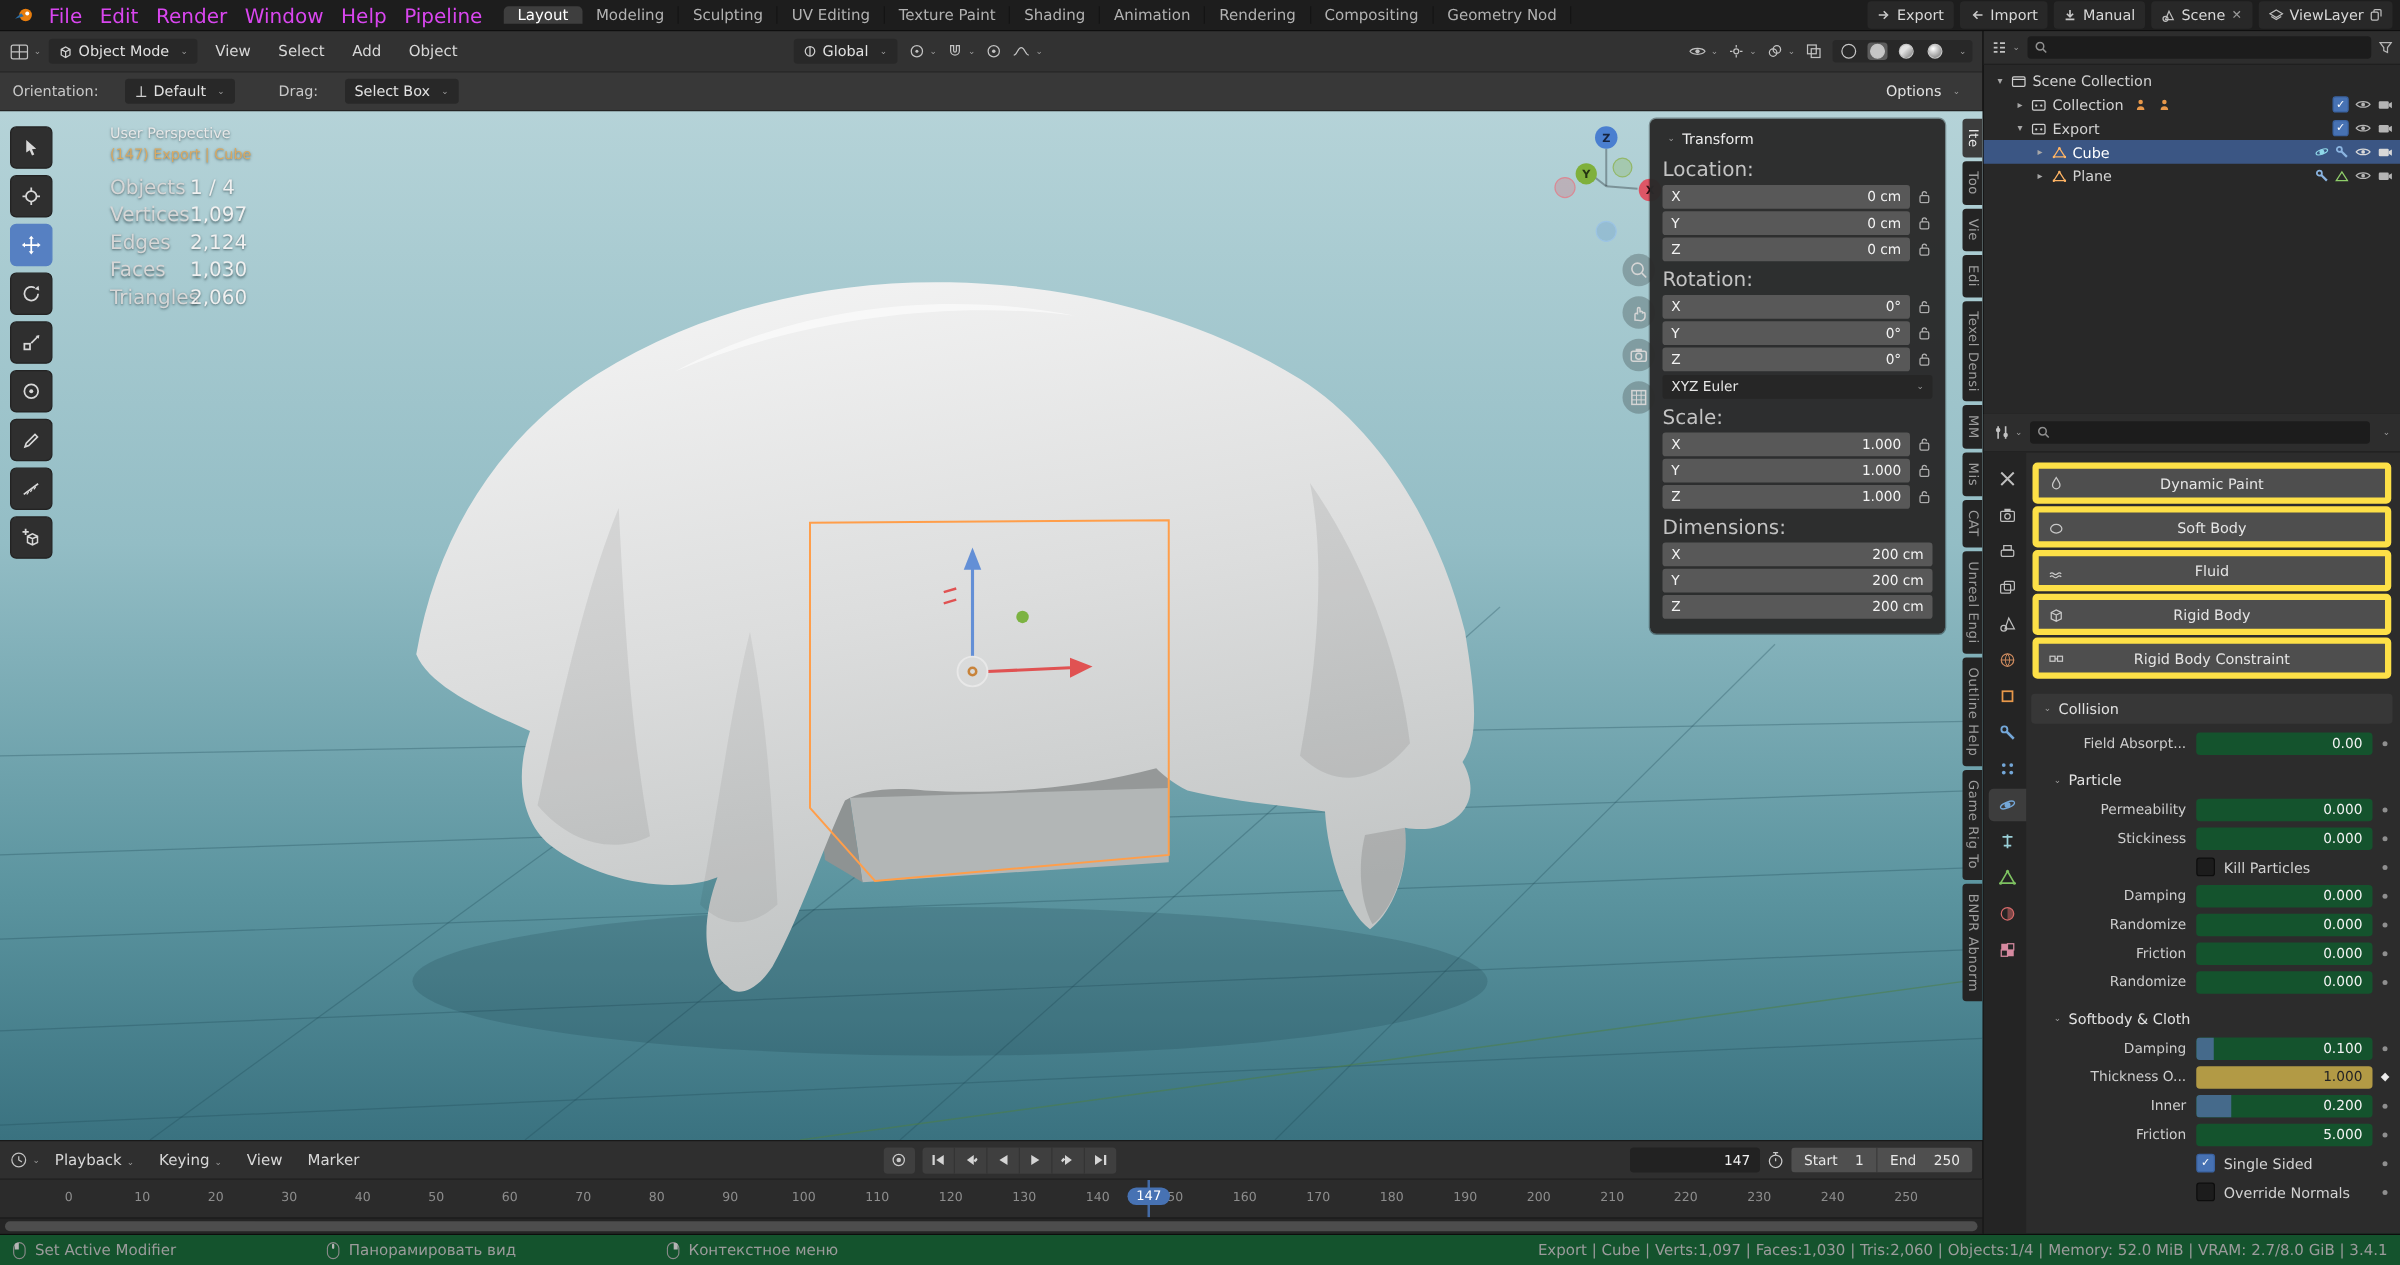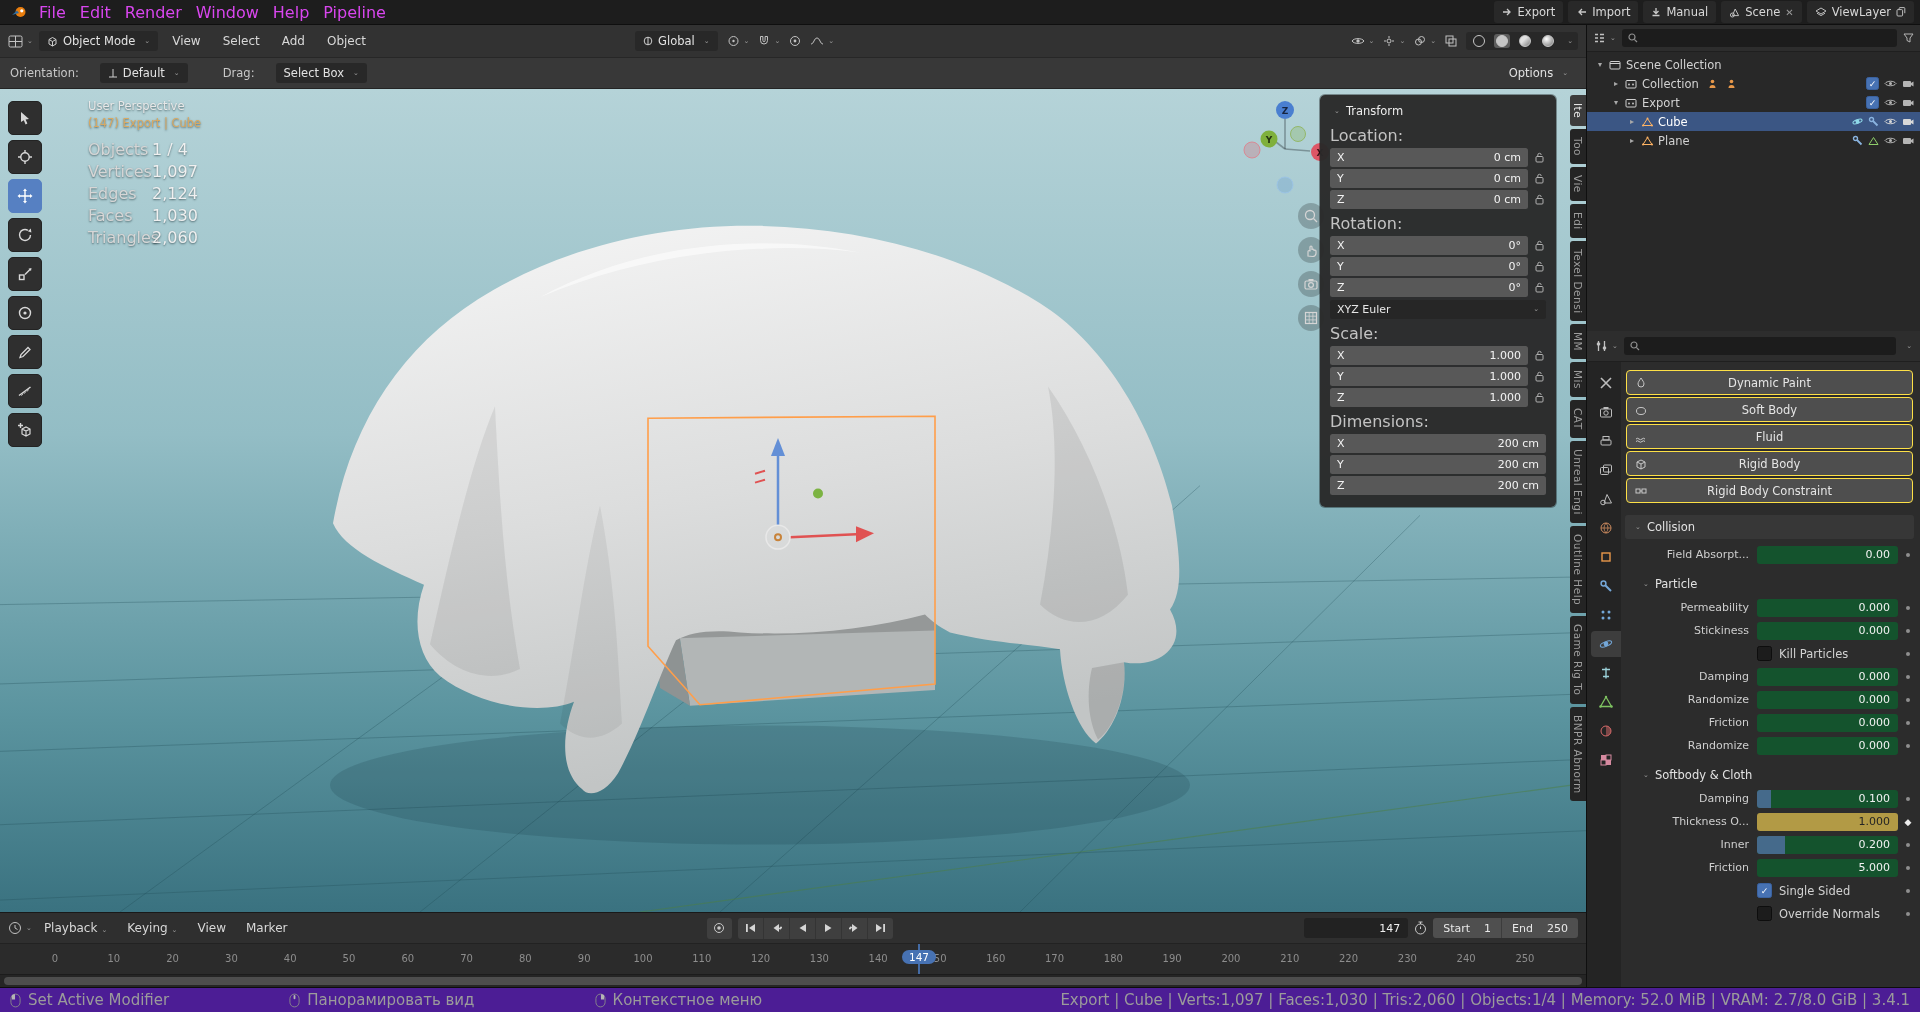--- a/index.html
+++ b/index.html
@@ -116,21 +116,21 @@
   .ol-ic{width:16px;display:flex;justify-content:center;margin-right:3px}
   .ol-right{margin-left:auto;display:flex;align-items:center;gap:5px}
 
   .properties{flex:1;background:#2c2c2c;display:flex;flex-direction:column;min-height:0}
   .pr-header{height:30px;background:#2d2d2d;display:flex;align-items:center;gap:6px;padding:0 8px;border-bottom:1px solid #1f1f1f;flex:none}
   .pr-body{flex:1;display:flex;min-height:0}
   .pr-tabs{width:34px;background:#242424;display:flex;flex-direction:column;align-items:flex-end;padding-top:8px;gap:3px;flex:none}
   .ptab{width:30px;height:26px;display:flex;align-items:center;justify-content:center;border-radius:4px 0 0 4px}
   .ptab.active{background:#3d3d3d}
   .pr-content{flex:1;padding:6px 4px 6px 2px;overflow:hidden}
-  .pbtn{height:23px;margin:2px 3px;background:#4e4e4e;border:1px solid #fde047;border-radius:4px;display:flex;
+  .pbtn{height:23px;margin:2px 3px;background:#4e4e4e;border:5px solid #fde047;border-radius:4px;display:flex;
         align-items:center;justify-content:center;position:relative;font-size:11.5px;color:#e5e5e5}
   .pbtn .bic{position:absolute;left:8px;display:flex}
   .sect{display:flex;align-items:center;gap:6px;height:24px;padding:0 6px;font-size:11.5px;color:#e2e2e2}
   .sect.main{background:#373737;border-radius:3px;margin:12px 2px 4px}
   .sect.sub{padding-left:16px;margin-top:6px}
   .prow{display:flex;align-items:center;height:23px;padding-right:2px}
   .plabel{width:126px;text-align:right;padding-right:8px;font-size:11px;color:#cecece;white-space:nowrap;overflow:hidden;flex:none}
   .pfield{flex:1;height:18px;background:#14532d;border-radius:3px;position:relative;display:flex;align-items:center;
           justify-content:flex-end;padding:0 8px;font-size:11px;color:#f2f2f2;overflow:hidden;margin-right:4px}
   .pfield .fillbar{position:absolute;left:0;top:0;bottom:0;background:rgba(77,110,156,.85)}
@@ -141,22 +141,22 @@
   .dotc{width:4px;height:4px;border-radius:50%;background:#8f8f8f}
   .pdiamond{font-size:9px;color:#ececec}
   .prow.cb{padding-left:134px;gap:7px}
   .cbox{width:13px;height:13px;border-radius:2.5px;background:#1c1c1c;border:1px solid #0d0d0d;flex:none;
         display:flex;align-items:center;justify-content:center;font-size:9px;color:#fff}
   .cbox.checked{background:#4772b3;border-color:#3a62a0}
   .cblabel{font-size:11.5px;color:#d2d2d2}
   .prow.cb .pdot{margin-left:auto}
 
   
-  .statusbar{height:24px;background:#4c1d95;border-top:1px solid #0d0d0d;display:flex;align-items:center;
-             padding:0 10px;font-size:15px;color:#9b9b9b;flex:none}
+  .statusbar{height:24px;background:#14532d;border-top:1px solid #0d0d0d;display:flex;align-items:center;
+             padding:0 10px;font-size:12px;color:#9b9b9b;flex:none}
   .sb-item{display:flex;align-items:center;gap:7px;margin-right:120px;white-space:nowrap}
   .sb-right{margin-left:auto;white-space:nowrap}
 </style>
 </head>
 <body>
 
 <div class="app">
 
   <div class="topbar">
     <div class="tb-left">
@@ -166,20 +166,32 @@
             <circle cx="10.8" cy="5.8" r="1.6" fill="#fff"></circle>
             <path d="M1,10 L6,5.5 L8,8 Z" fill="#2d6ca2"></path>
           </svg>
       </span>
       <span class="menu">File</span>
       <span class="menu">Edit</span>
       <span class="menu">Render</span>
       <span class="menu">Window</span>
       <span class="menu">Help</span>
       <span class="menu">Pipeline</span>
+      <div class="ws">
+        <span class="ws-tab active">Layout</span>
+        <span class="ws-tab">Modeling</span>
+        <span class="ws-tab">Sculpting</span>
+        <span class="ws-tab">UV Editing</span>
+        <span class="ws-tab">Texture Paint</span>
+        <span class="ws-tab">Shading</span>
+        <span class="ws-tab">Animation</span>
+        <span class="ws-tab">Rendering</span>
+        <span class="ws-tab">Compositing</span>
+        <span class="ws-tab">Geometry Nod</span>
+      </div>
     </div>
     <div class="tb-right">
       <span class="tb-btn">
         <svg width="11" height="10" viewBox="0 0 11 10">
             <path d="M1,5 h6 M5,2 l3,3 -3,3" stroke="#c9c9c9" fill="none" stroke-width="1.3"></path>
           </svg>
         <span>Export</span>
       </span>
       <span class="tb-btn">
         <svg width="11" height="10" viewBox="0 0 11 10">

